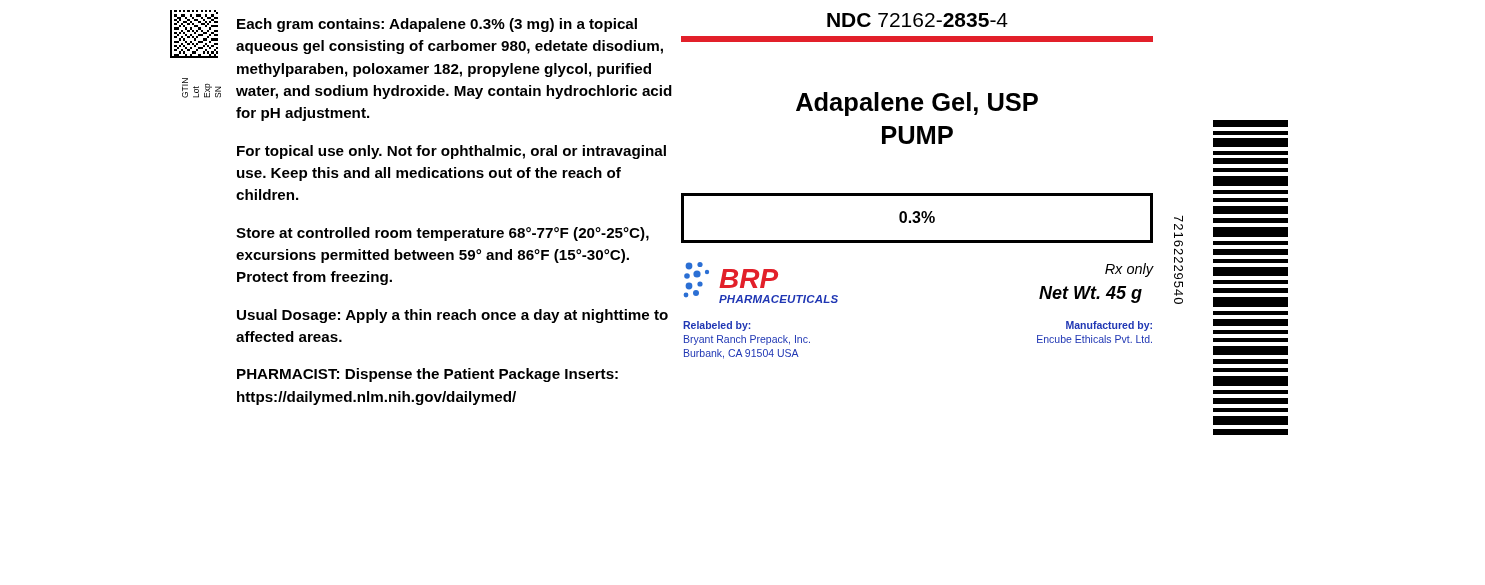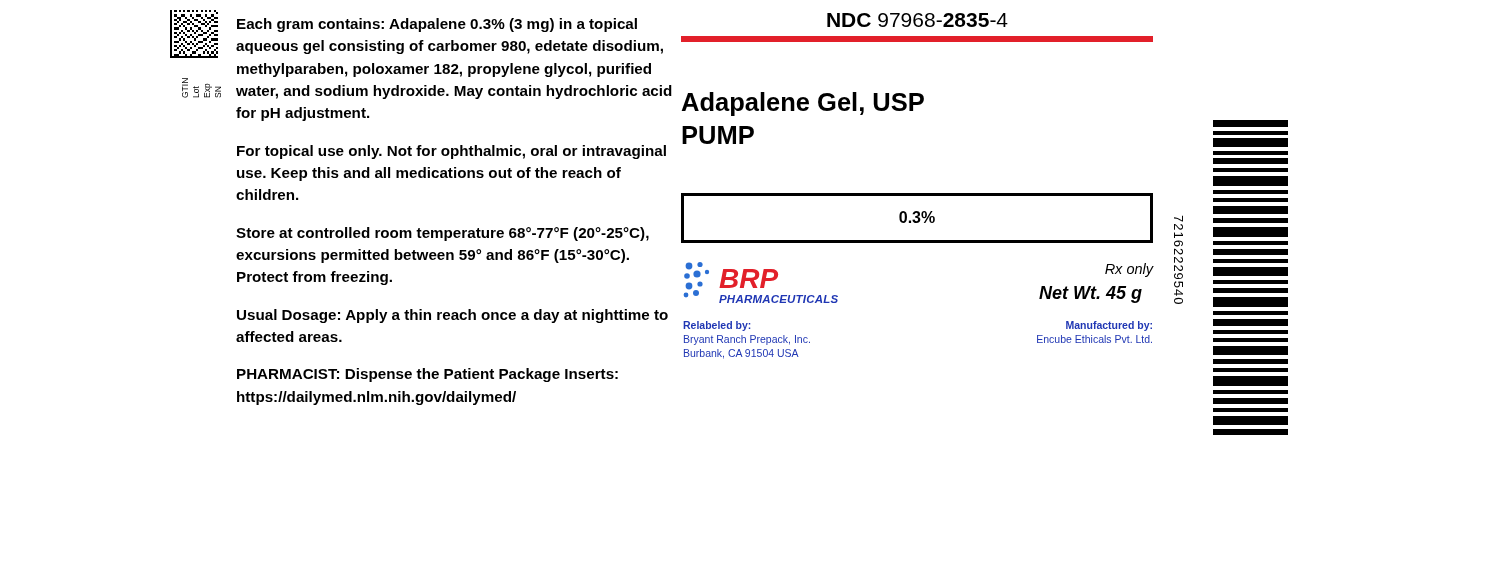--- a/index.html
+++ b/index.html
@@ -86,20 +86,21 @@
   }
   #ndc-line .lbl { font-weight: bold; }
   #ndc-line .mid { font-weight: bold; }
   #red-rule {
     height: 6px;
     background: #e2202a;
     width: 100%;
     margin-bottom: 44px;
   }
   #product-title {
+    text-align: center;
     font-size: 25.5px;
     font-weight: bold;
     line-height: 1.28;
     margin-bottom: 42px;
   }
   #strength-box {
     border: 3px solid #000;
     height: 44px;
     display: flex;
     align-items: center;
@@ -367,21 +368,21 @@
     <p>For topical use only. Not for ophthalmic, oral or intravaginal use. Keep this and all medications out of the reach of children.</p>
     <p>Store at controlled room temperature 68°-77°F (20°-25°C), excursions permitted between 59° and 86°F (15°-30°C). Protect from freezing.</p>
     <p>Usual Dosage: Apply a thin reach once a day at nighttime to affected areas.</p>
     <p class="last">PHARMACIST: Dispense the Patient Package Inserts: https://dailymed.nlm.nih.gov/dailymed/</p>
   </div>
 </div>
 
 <div id="center-panel">
 
   <div id="ndc-line">
-    <span class="lbl">NDC</span><span>&nbsp;</span><span>97968-</span><span class="mid">2835</span><span>-4</span>
+    <span class="lbl">NDC</span><span>&nbsp;</span><span>72162-</span><span class="mid">2835</span><span>-4</span>
   </div>
 
   <div id="red-rule"></div>
 
   <div id="product-title">
     <div>Adapalene Gel, USP</div>
     <div>PUMP</div>
   </div>
 
   <div id="strength-box">

